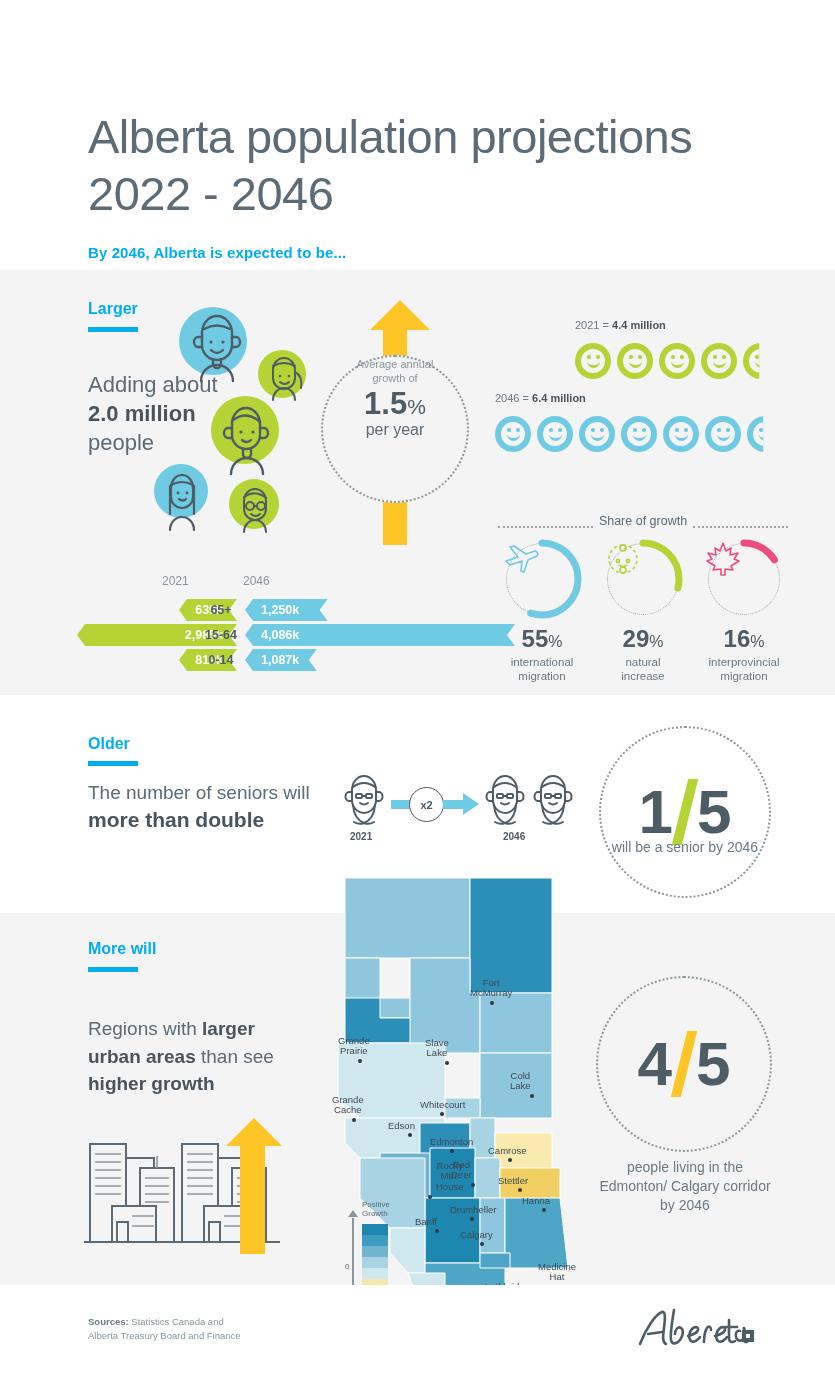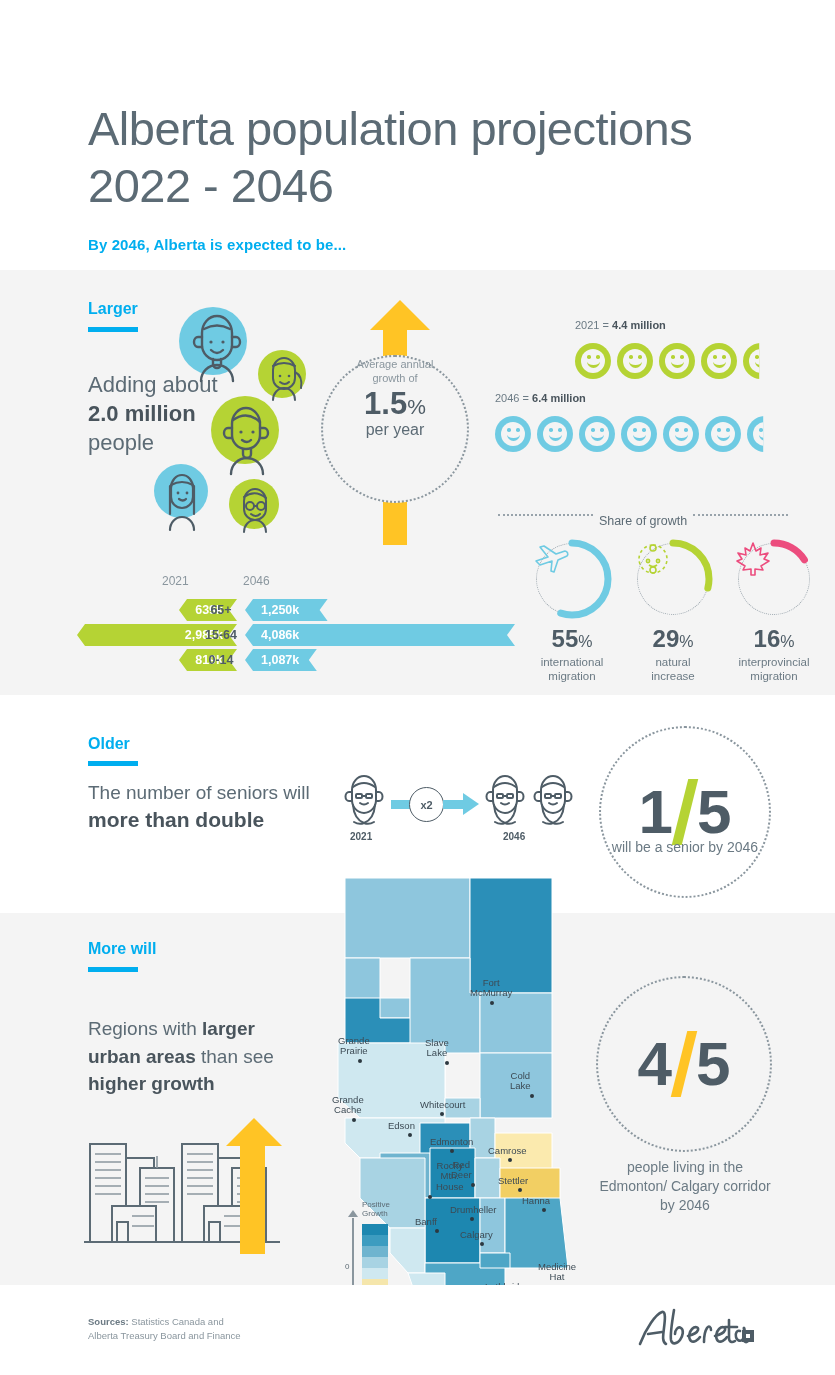--- a/index.html
+++ b/index.html
@@ -7,21 +7,21 @@
     width: 835px; height: 1375px;
     font-family: "Liberation Sans", sans-serif;
     background: #ffffff;
     color: #4e5c66;
     position: relative;
     overflow: hidden;
   }
   .page { position: relative; width: 835px; height: 1375px; }
 
   
-  .header { position: absolute; left: 0; top: 8px; width: 835px; height: 270px; background: #ffffff; }
+  .header { position: absolute; left: 0; top: 16px; width: 835px; height: 270px; background: #ffffff; }
   .title {
     position: absolute; left: 88px; top: 92px;
     font-size: 47px; font-weight: 300; color: #5c6b75;
     line-height: 1.22; letter-spacing: -0.5px; white-space: pre-line;
   }
   .subtitle {
     position: absolute; left: 88px; top: 228px;
     font-size: 15px; font-weight: bold; color: #00aeef; letter-spacing: 0.1px;
   }
 
@@ -82,24 +82,24 @@
     clip-path: polygon(8px 0, 100% 0, calc(100% - 8px) 50%, 100% 100%, 8px 100%, 0 50%); }
   .bar-left span { color: #ffffff; font-size: 12.5px; font-weight: bold; padding-right: 14px; }
   .bar-right { position: absolute; left: 205px; height: 22px; display: flex; align-items: center;
     background: #6fcbe3; clip-path: polygon(8px 0, 100% 0, calc(100% - 8px) 50%, 100% 100%, 8px 100%, 0 50%); }
   .bar-right span { color: #ffffff; font-size: 12.5px; font-weight: bold; padding-left: 16px; }
   .bar-mid { position: absolute; left: 158px; width: 46px; height: 22px; display: flex;
     align-items: center; justify-content: center; font-size: 12.5px; font-weight: bold; color: #4e5c66; }
 
   
   .share-title-wrap { position: absolute; left: 498px; top: 514px; width: 290px;
-    display: flex; align-items: flex-start; gap: 6px; }
+    display: flex; align-items: flex-end; gap: 6px; }
   .share-dots { flex: 1; border-top: 2px dotted #98a3ab; }
   .share-title { font-size: 12.5px; color: #5c6b75; white-space: nowrap; }
-  .donuts { position: absolute; left: 528px; top: 543px; width: 290px; display: flex; justify-content: space-between; }
+  .donuts { position: absolute; left: 498px; top: 543px; width: 290px; display: flex; justify-content: space-between; }
   .donut-item { width: 88px; text-align: center; }
   .donut { position: relative; width: 72px; height: 72px; margin: 0 auto; }
   .donut .ring-bg { position: absolute; inset: 0; border-radius: 50%; border: 1.5px dotted #9aa5ad; }
   .donut svg { position: absolute; left: -4px; top: -4px; }
   .donut .glyph { position: absolute; inset: 0; display: flex; align-items: center; justify-content: center; }
   .donut-pct { font-size: 24px; font-weight: bold; color: #4e5c66; margin-top: 12px; line-height: 1; }
   .donut-pct span { font-size: 16px; font-weight: 300; }
   .donut-cap { font-size: 11.5px; color: #6b7a84; line-height: 1.25; margin-top: 4px; font-weight: 300; }
 
   

